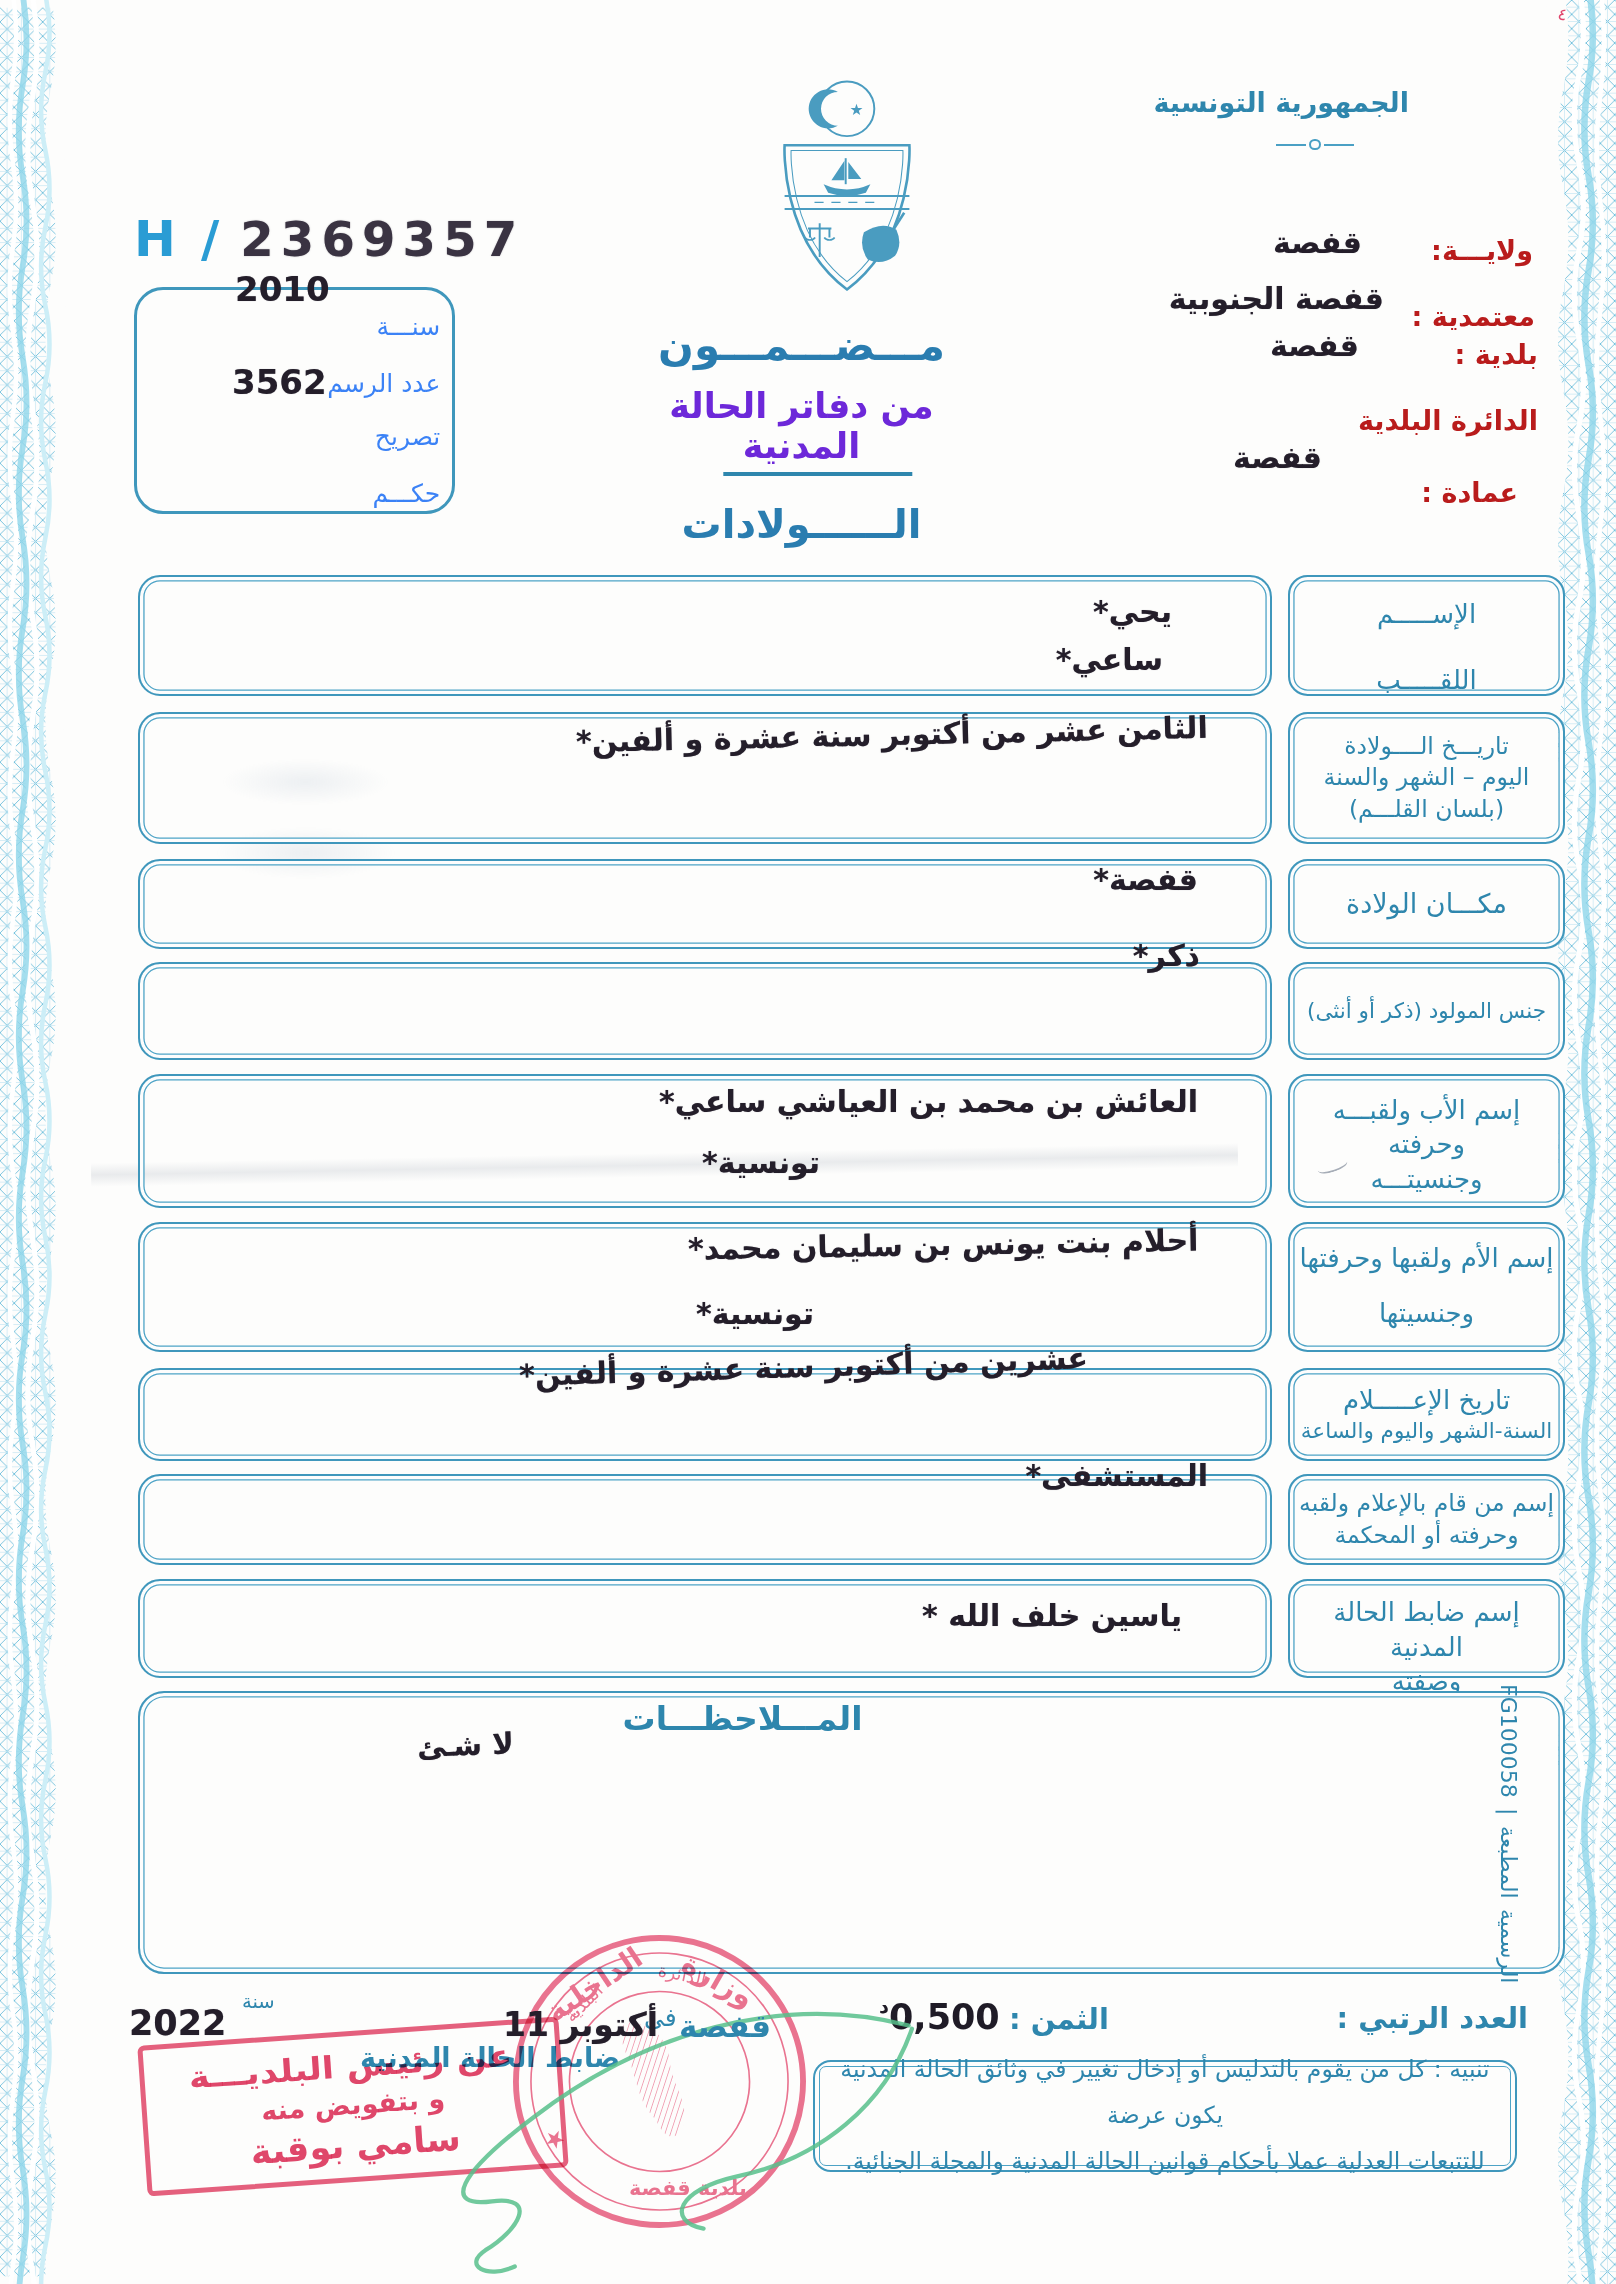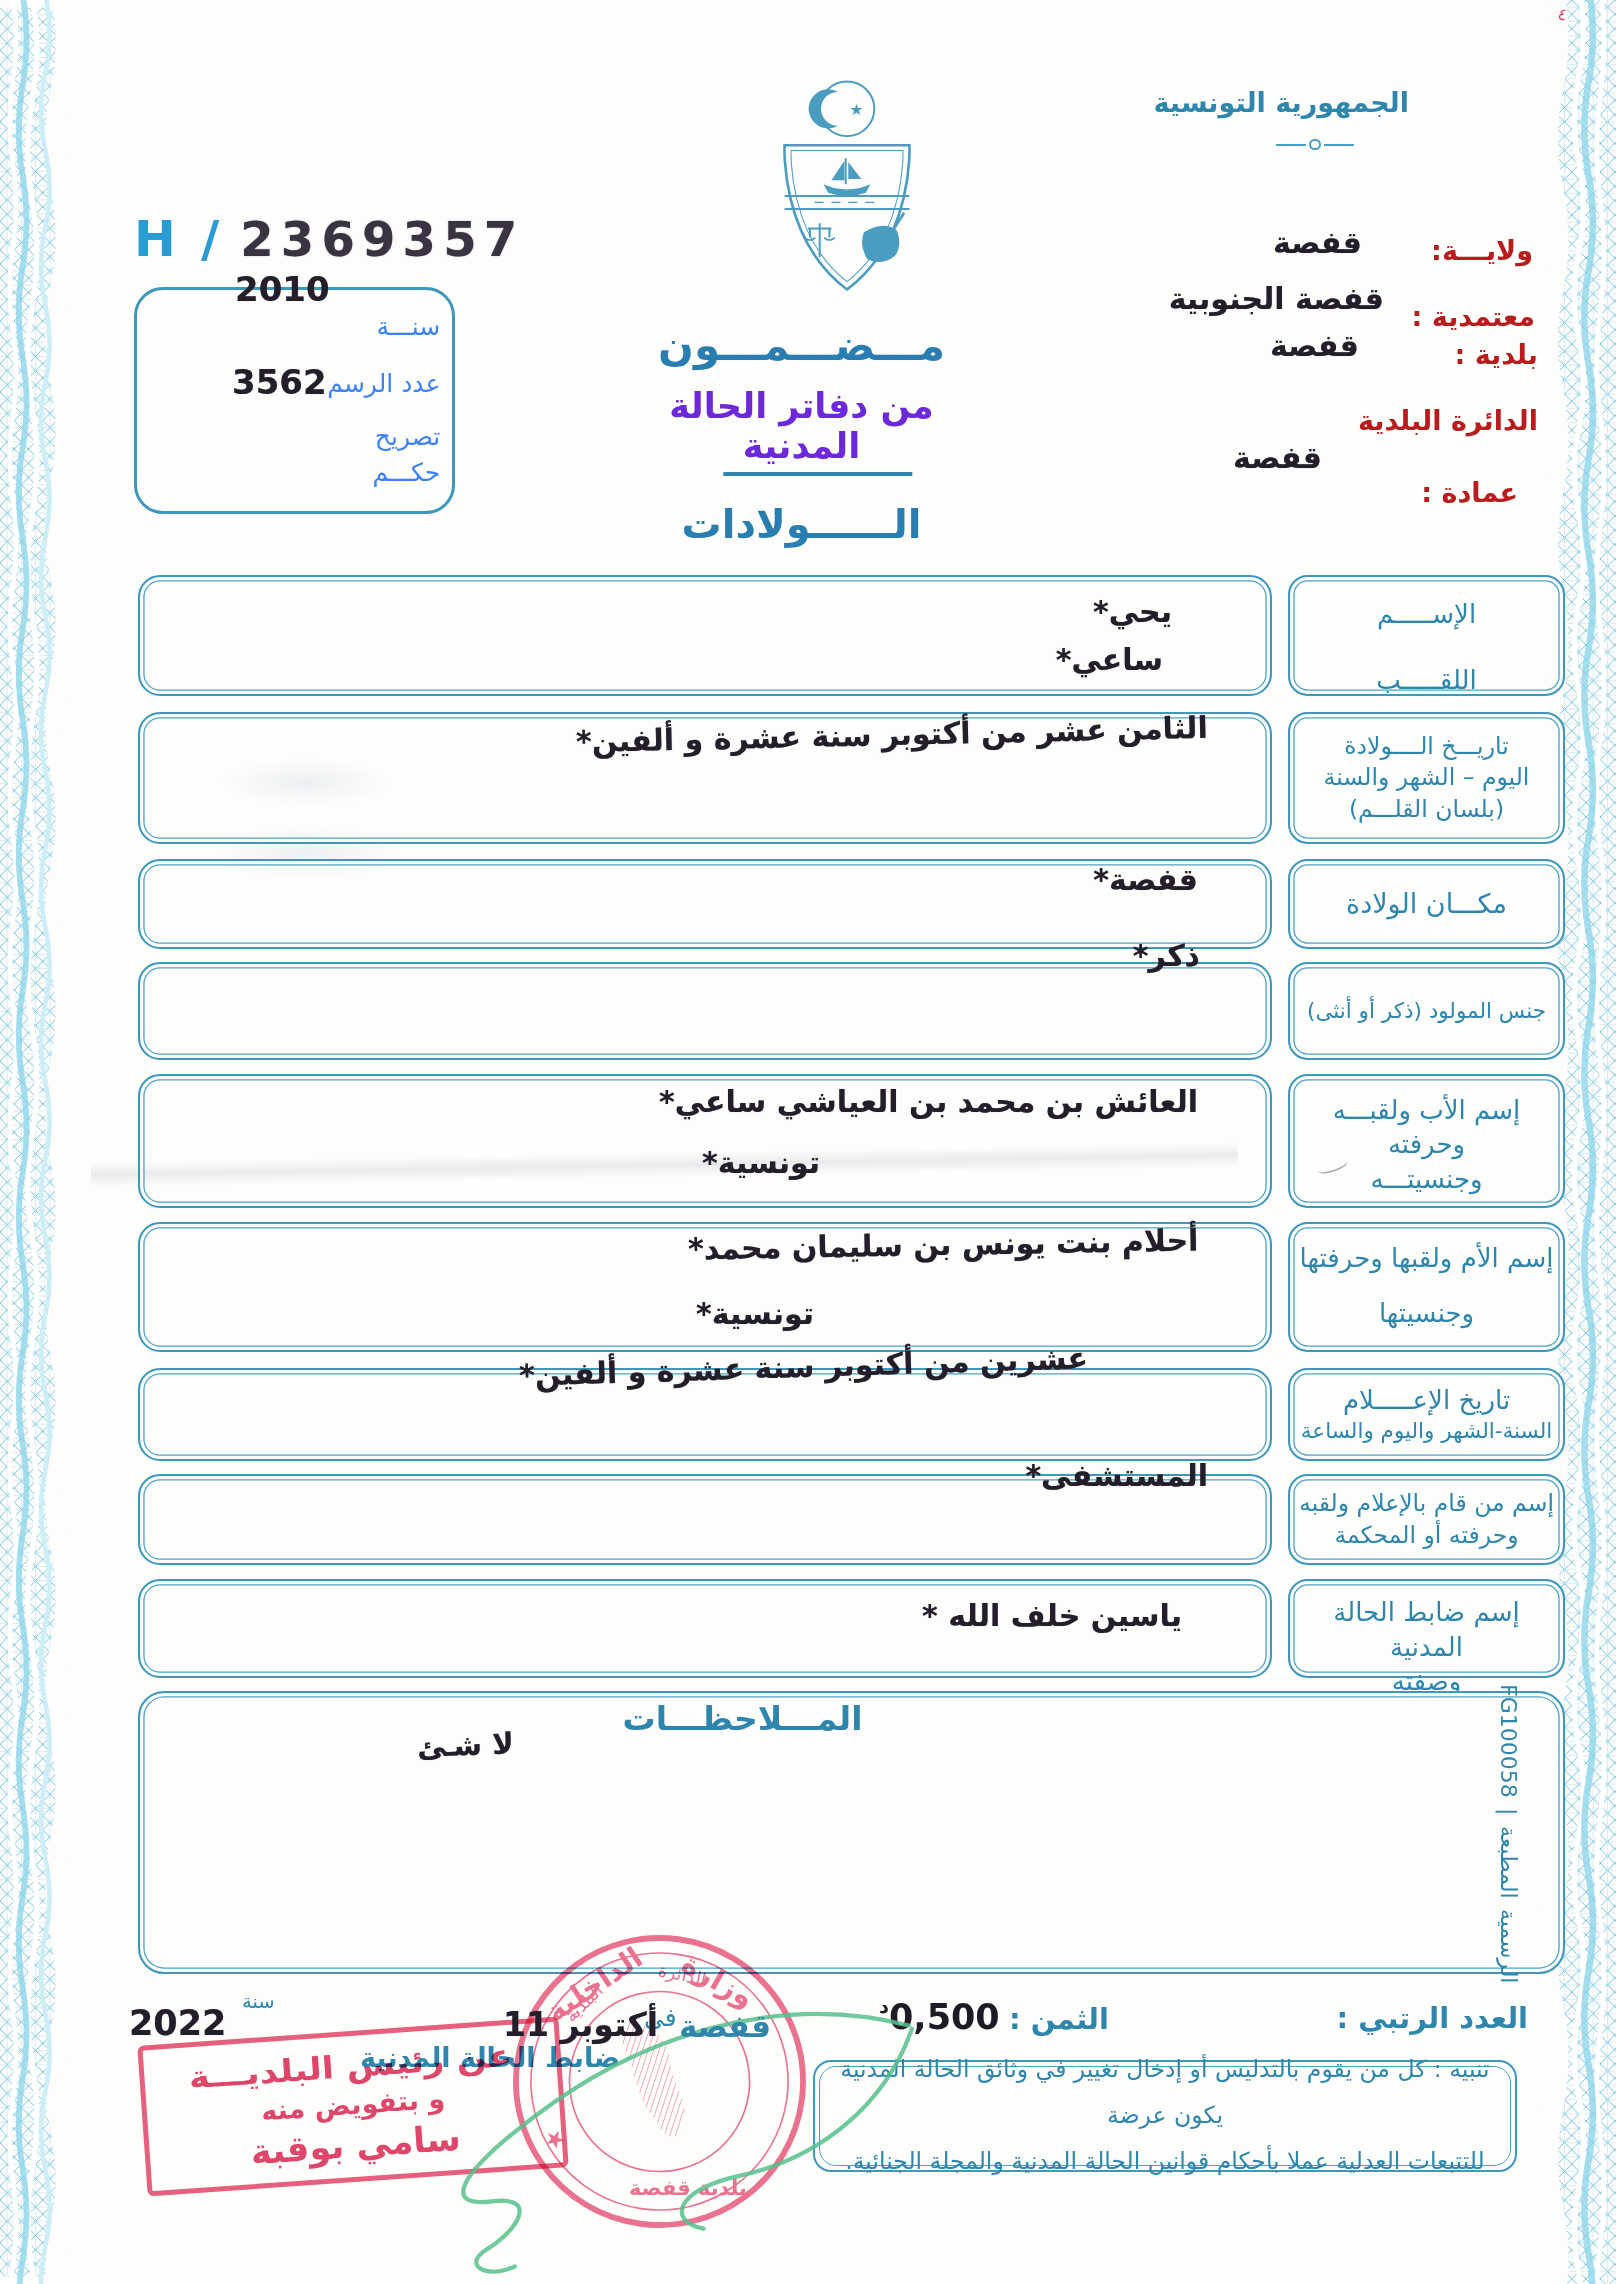--- a/index.html
+++ b/index.html
@@ -59,21 +59,21 @@
   #title .t1{font-size:42px;font-weight:bold;color:#2a7db0;}
   #title .t2{font-size:35px;font-weight:bold;color:#6d28d9;margin-top:15.6px;}
   #title .ul{width:189px;height:3.9px;background:#2e86ad;margin:6.5px auto 0;transform:translateX(16.3px);}
   #title .t3{font-size:40px;font-weight:bold;color:#2a7db0;margin-top:25px;}
   
   #ordinal{left:1355px;top:2001px;width:173px;font-size:29px;font-weight:bold;direction:rtl;white-space:nowrap;}
   #price{left:879px;top:1995px;direction:rtl;font-size:29px;white-space:nowrap;}
   #price .v{font-size:35px;color:#1f1b26;font-weight:bold;}
   #price .c{font-size:19.5px;color:#1f1b26;vertical-align:15.6px;font-weight:bold;}
   #warnbox{left:813px;top:2060px;width:704px;height:112px;border:2.6px solid #3f97bc;border-radius:18px;box-sizing:border-box;}
-  #warnbox .inner{position:absolute;inset:3.9px;border:1.3px solid #4da3c6;border-radius:17px;
+  #warnbox .inner{position:absolute;inset:3.9px;border:1.3px solid #4da3c6;border-radius:7px;
       display:flex;flex-direction:column;justify-content:center;text-align:center;
       direction:rtl;font-size:23.5px;color:#2e86ad;line-height:1.95;padding:0 13px;}
   .fpiece{position:absolute;white-space:nowrap;}
   
   #rectstamp{left:142px;top:2031px;width:422px;height:151px;transform:rotate(-4deg);
      border:5.2px solid rgba(224,58,94,.8);border-radius:6.5px;box-sizing:border-box;
      display:flex;flex-direction:column;align-items:center;justify-content:center;gap:5.2px;
      color:rgba(221,46,86,.88);mix-blend-mode:multiply;z-index:6;}
   #rectstamp .s1{font-size:31px;font-weight:bold;transform:scaleX(1.14);white-space:nowrap;}
   #rectstamp .s2{font-size:27px;font-weight:bold;}
@@ -150,21 +150,21 @@
 
   <div class="abs" id="serial">
     <span class="pre">H /</span>
     <span class="num">2369357</span>
   </div>
 
   <div class="abs" id="refbox">
     <span class="lab" style="top:22px">سنـــة</span>
     <span class="lab" style="top:79px">عدد الرسم</span>
     <span class="lab" style="top:132px">تصريح</span>
-    <span class="lab" style="top:168px">حكـــم</span>
+    <span class="lab" style="top:189px">حكـــم</span>
     <span class="stamp ink" style="left:98px;top:-21px">2010</span>
     <span class="stamp ink" style="left:95px;top:72px">3562</span>
   </div>
 
   <span class="hlab" style="right:83px;top:235px">ولايـــة:</span>
   <span class="hval ink" style="right:254px;top:225px">قفصة</span>
   <span class="hlab" style="right:81px;top:301px">معتمدية :</span>
   <span class="hval ink" style="right:232px;top:281px">قفصة الجنوبية</span>
   <span class="hlab" style="right:78px;top:339px">بلدية :</span>
   <span class="hval ink" style="right:257px;top:328px">قفصة</span>

